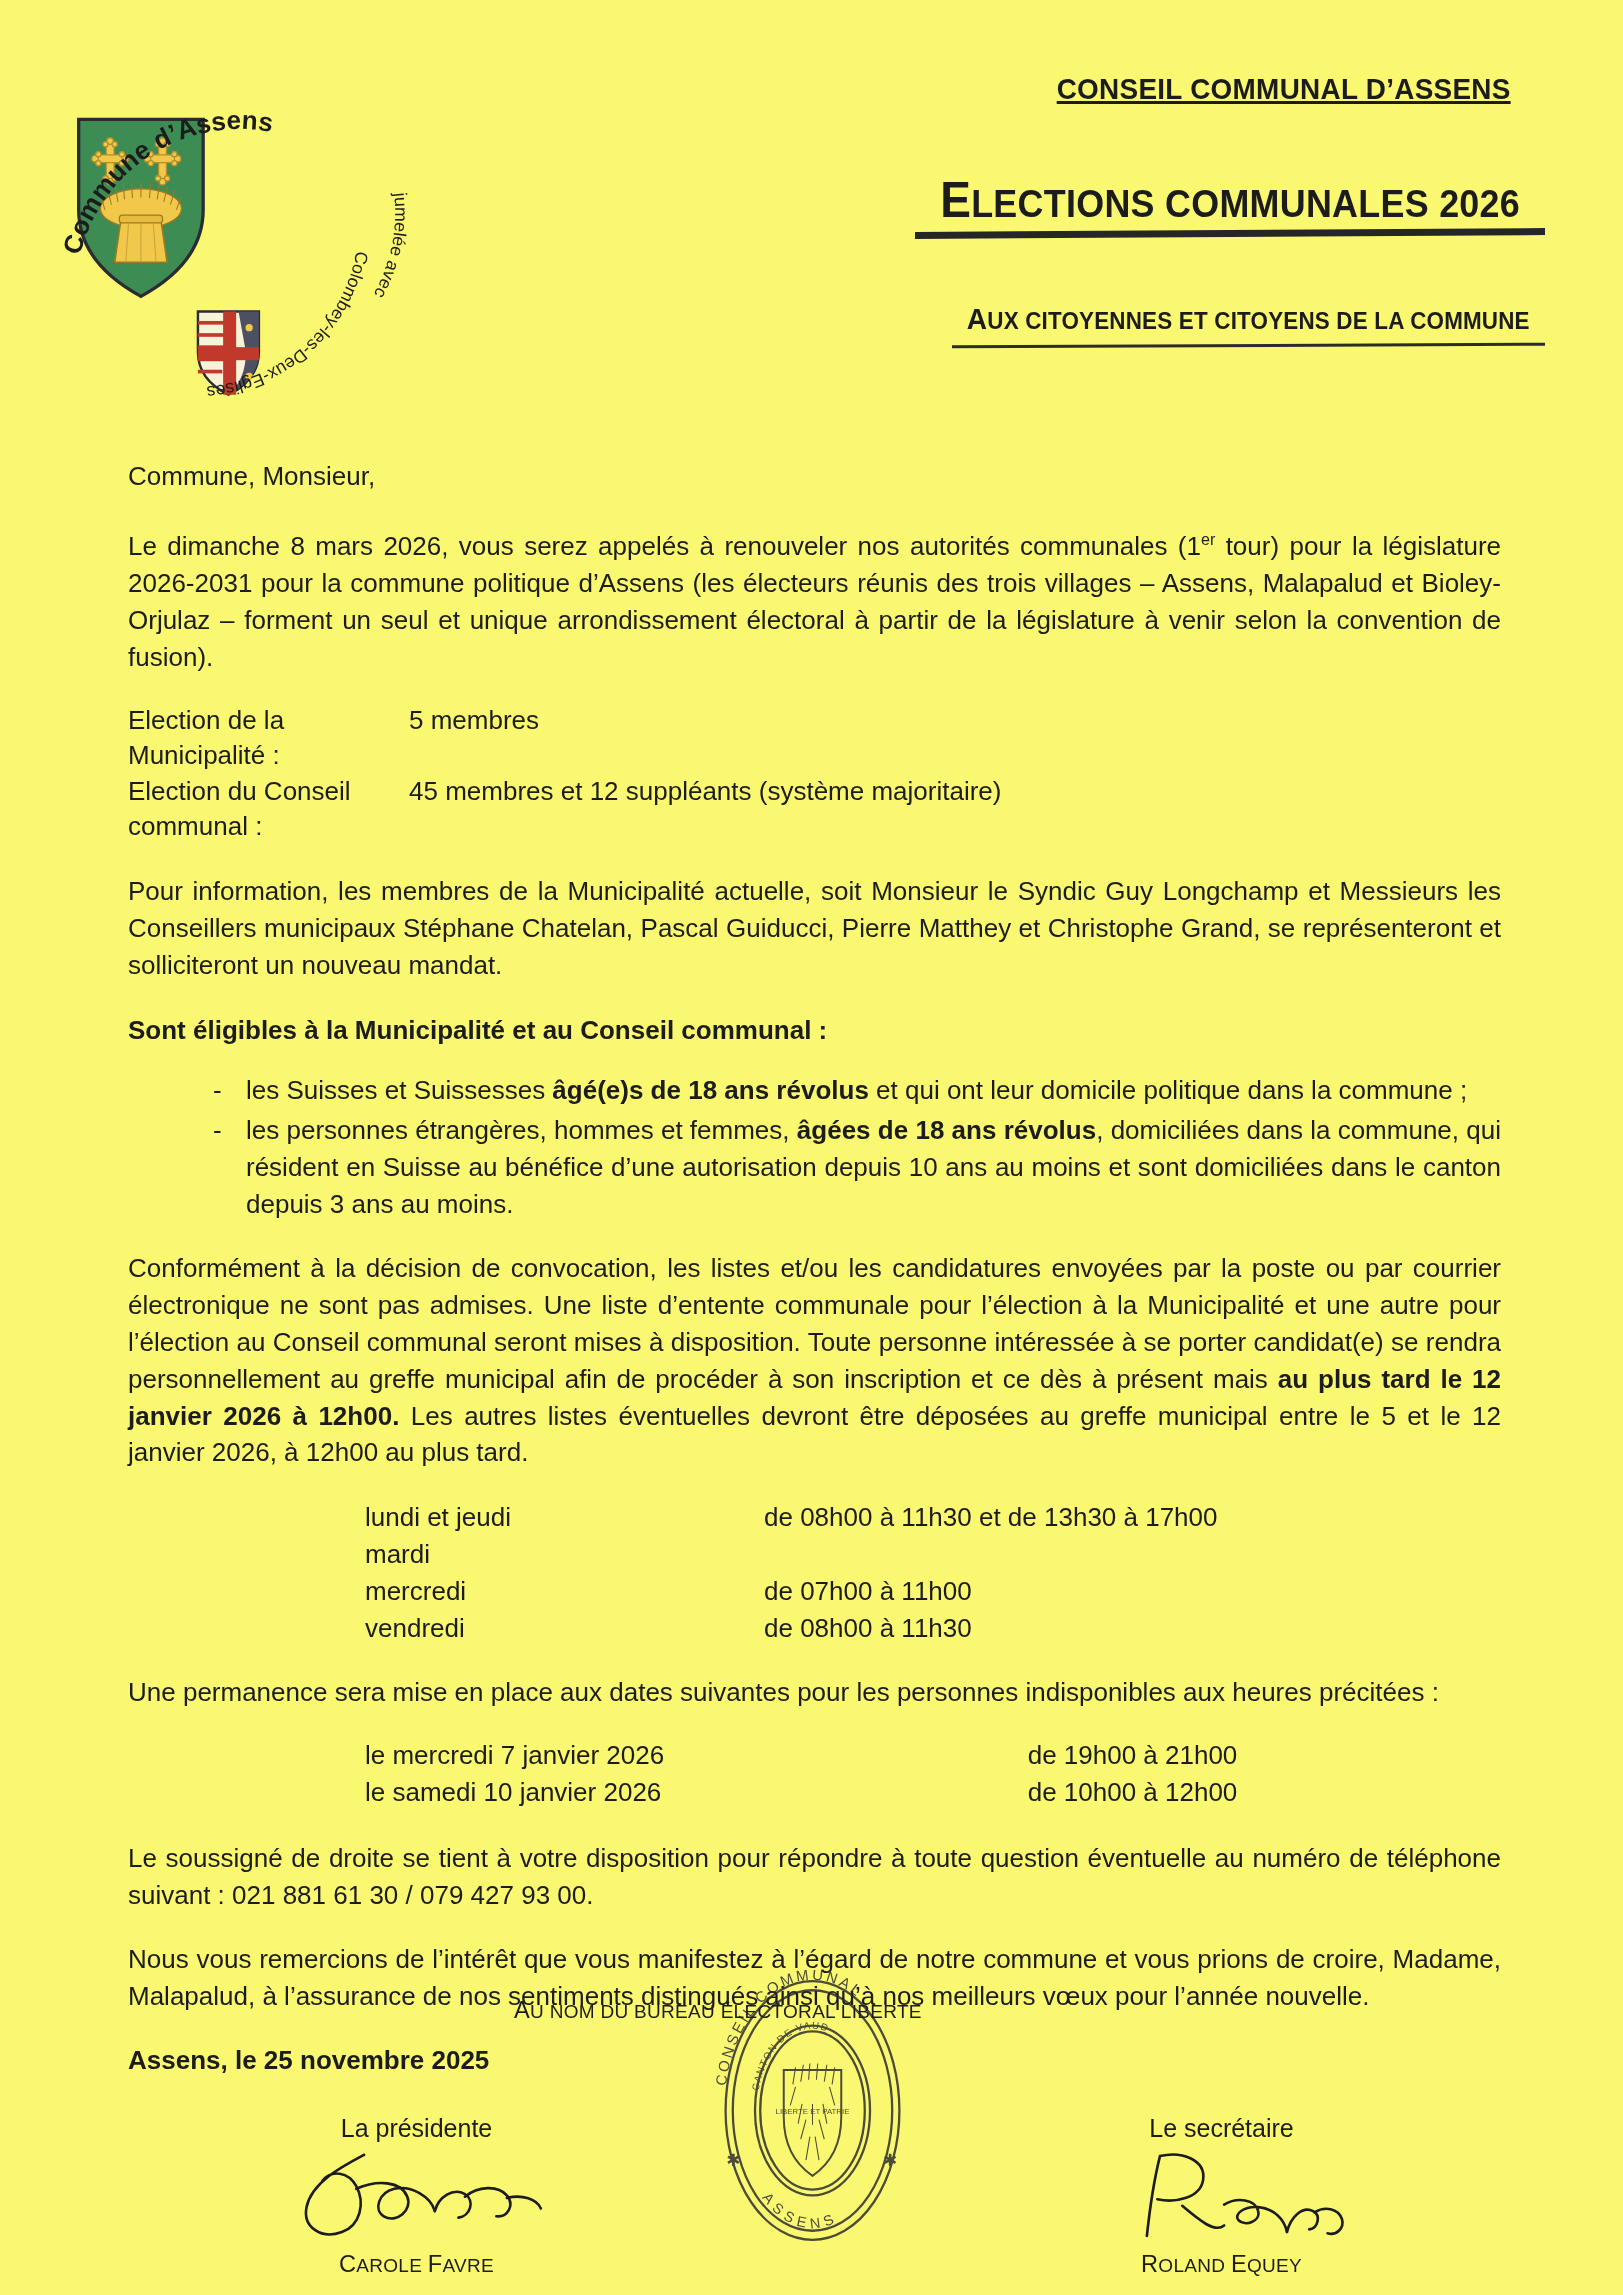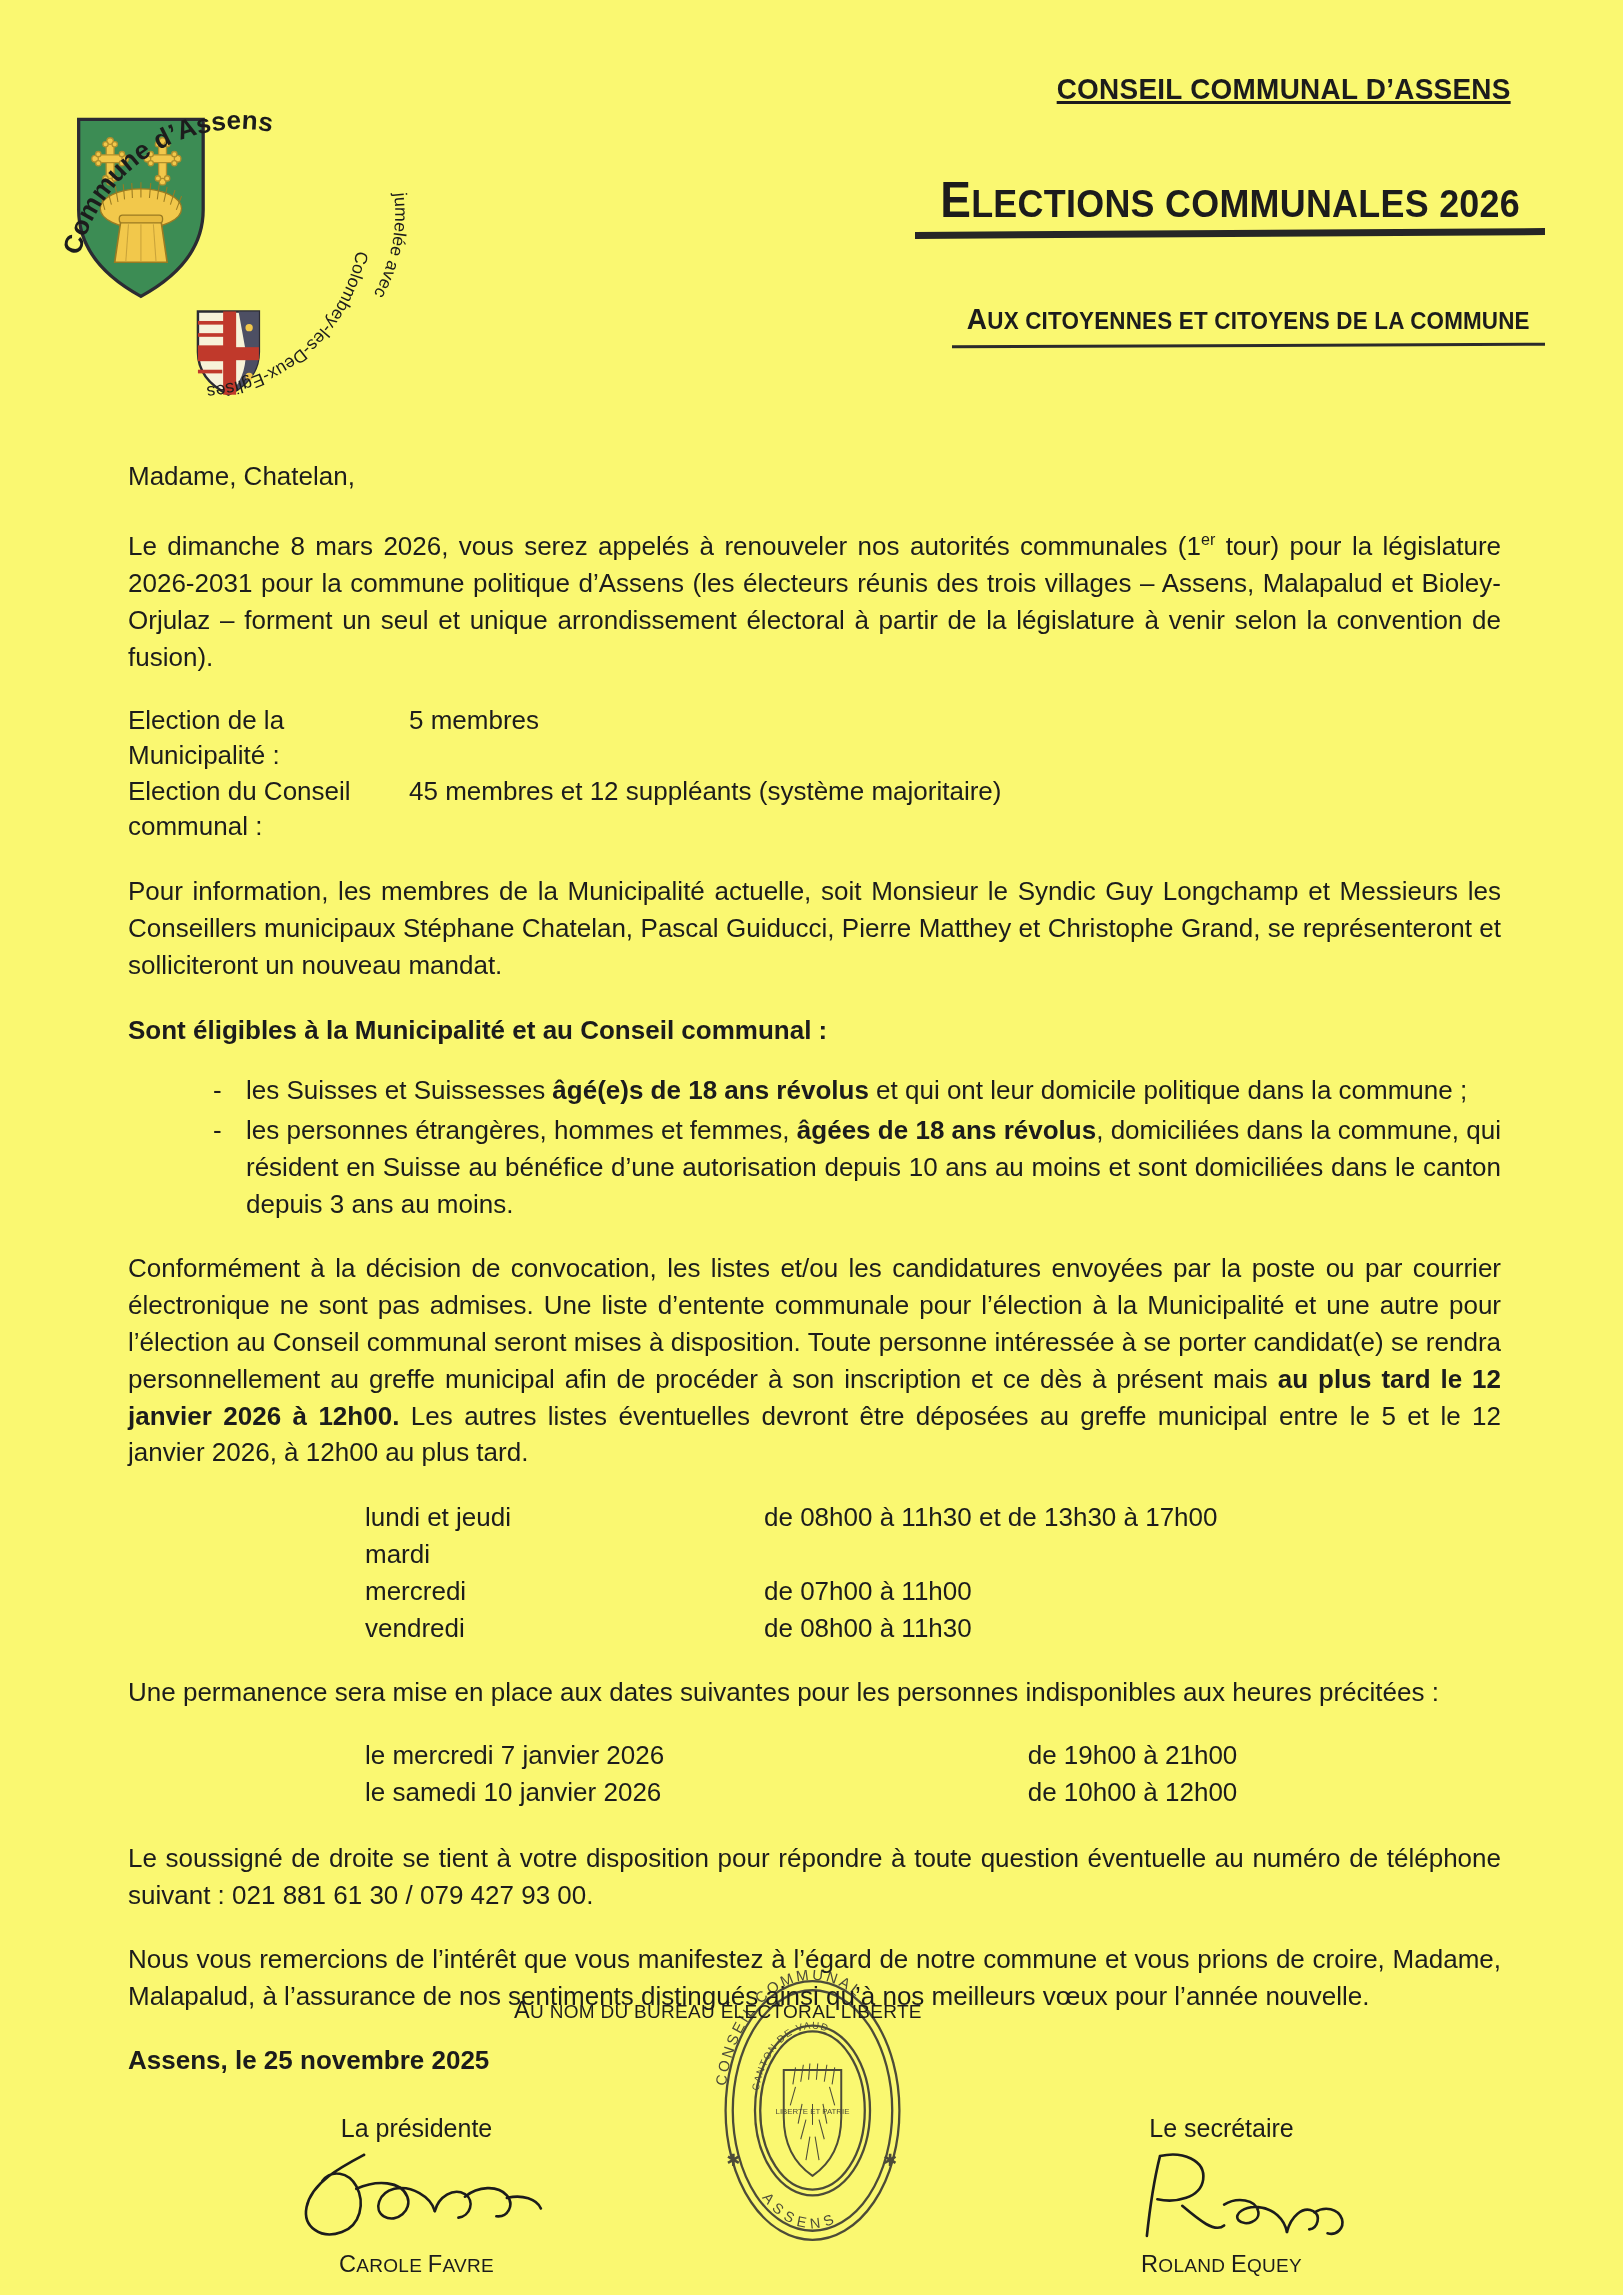--- a/index.html
+++ b/index.html
@@ -315,21 +315,21 @@
     </div>
 
     <div class="subtitle-wrap">
       <div class="subtitle"><span>A</span><span class="sc">UX CITOYENNES ET CITOYENS DE LA COMMUNE</span></div>
       <div class="rule-thin"></div>
     </div>
   </div>
 
   <div class="body-area">
 
-    <div class="salutation">Madame, Chatelan,</div>
+    <div class="salutation">Commune, Monsieur,</div>
 
     <p class="just"><span>Le dimanche 8 mars 2026, vous serez appelés à renouveler nos autorités communales (1</span><sup>er</sup><span> tour) pour la législature 2026-2031 pour la commune politique d’Assens (les électeurs réunis des trois villages – Assens, Malapalud et Bioley-Orjulaz – forment un seul et unique arrondissement électoral à partir de la législature à venir selon la convention de fusion).</span></p>
 
     <div class="election-rows">
       <div class="election-row">
         <span class="lbl">Election de la Municipalité :</span>
         <span class="val">5 membres</span>
       </div>
       <div class="election-row">
         <span class="lbl">Election du Conseil communal :</span>

